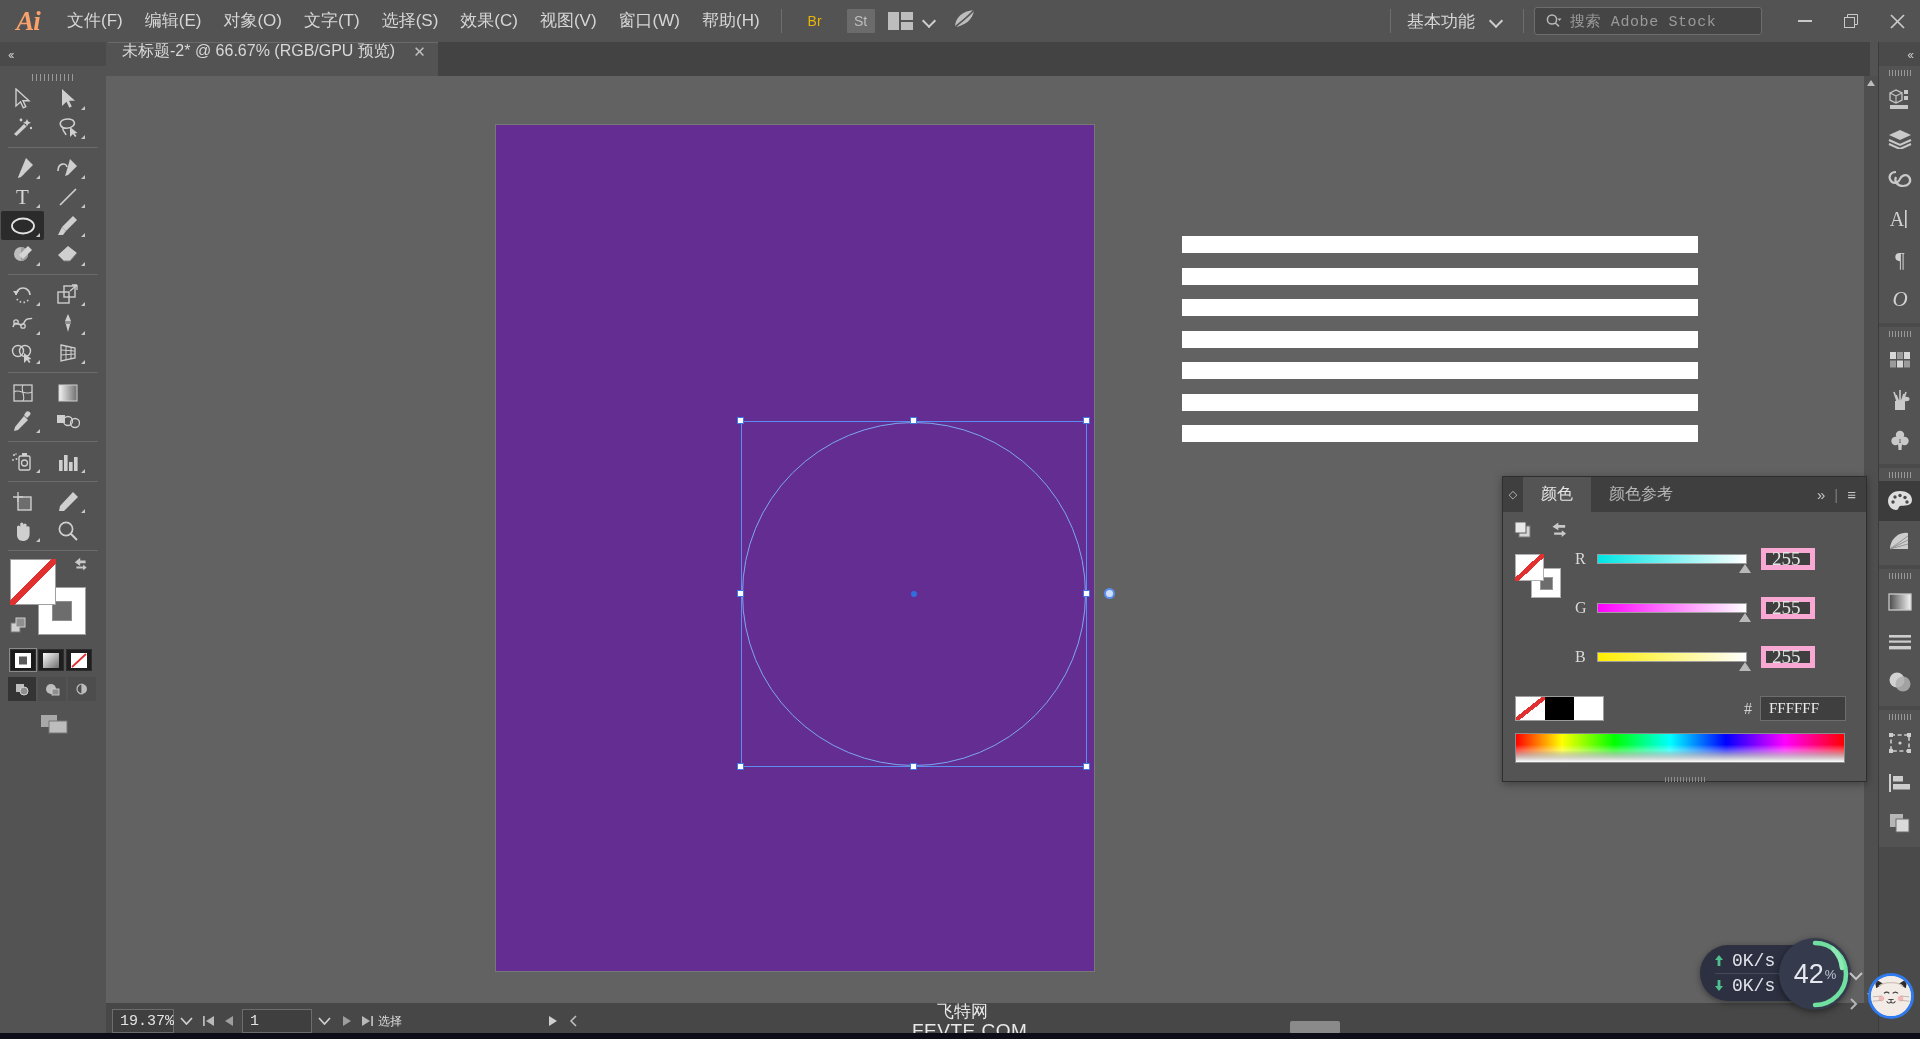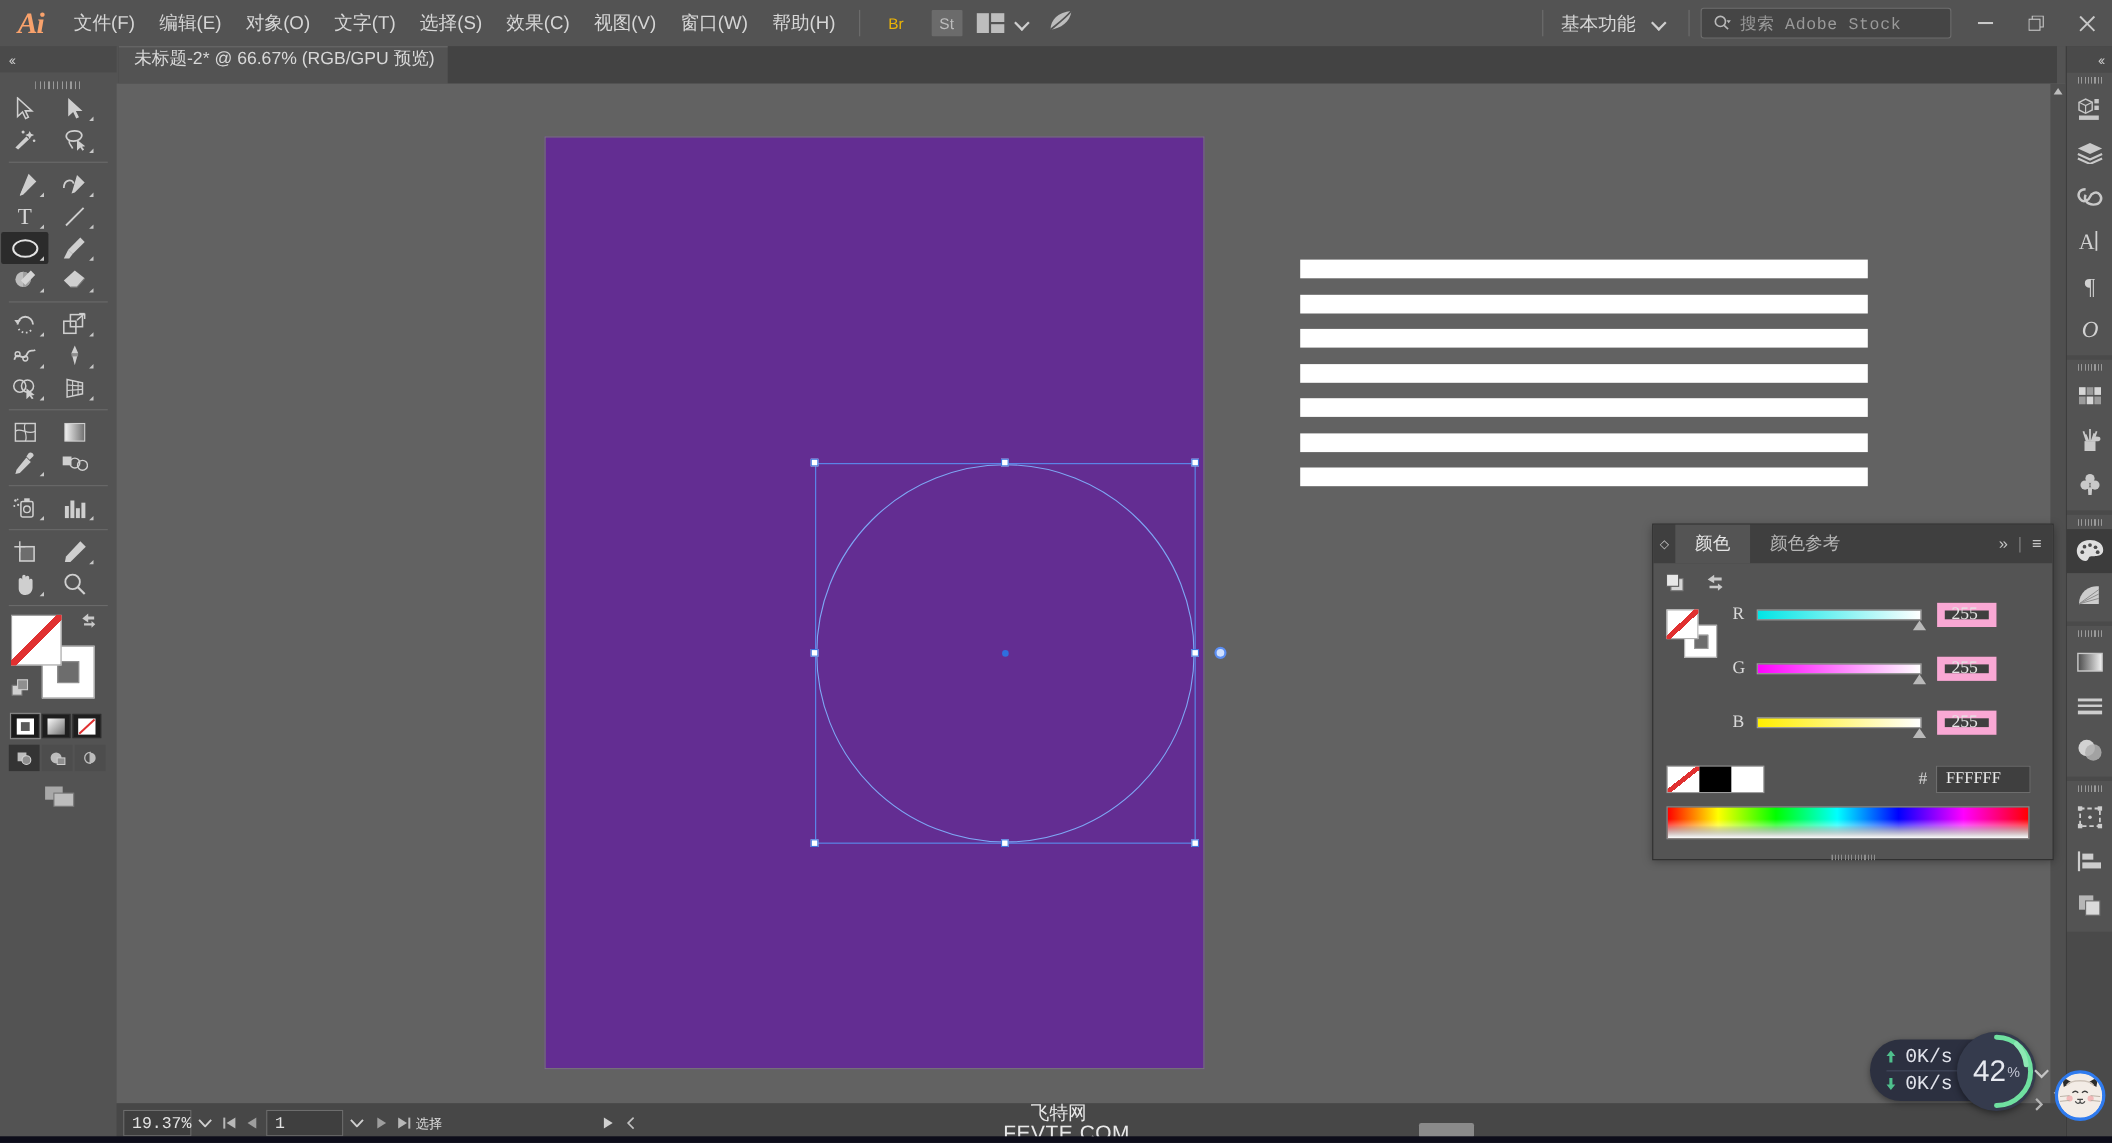--- a/index.html
+++ b/index.html
@@ -41,36 +41,35 @@
   .chev::before {
     content: ""; position: absolute; left: 3px; top: 3px;
     width: 8px; height: 8px; border-right: 2px solid #cfcfcf; border-bottom: 2px solid #cfcfcf;
     transform: rotate(45deg);
   }
   .spacer { flex: 1 1 auto; }
   .ws-name { color: #d6d6d6; font-size: 17px; padding: 0 6px; }
   .search-box {
     display: flex; align-items: center; height: 28px; background: #454545;
     border: 1px solid #6d6d6d; border-radius: 3px; padding: 4px 10px; min-width: 228px;
-    margin-right: 8px;
+    margin-right: 20px;
   }
   .search-box .ph { color: #9a9a9a; font-size: 15px; margin-left: 8px; letter-spacing: .6px;
     font-family: "Liberation Mono", monospace; }
   .wctl { width: 46px; height: 42px; display:flex; align-items:center; justify-content:center; color:#c9c9c9; font-size:16px; }
 
   
   .tabstrip {
     position: absolute; left: 108px; top: 42px; right: 50px; height: 34px;
     background: #434343; display: flex; align-items: flex-end;
   }
   .doc-tab {
     height: 34px; background: #535353; display: flex; align-items: center;
     padding: 0 12px 16px 14px; color: #d8d8d8; font-size: 16px; gap: 18px;
     border-top: 1px solid #6a6a6a;
-    flex-direction: column;
   }
   .doc-tab .x { color: #c0c0c0; font-size: 15px; cursor: pointer; }
 
   
   .lefttop {
     position: absolute; left: 0; top: 42px; width: 106px; height: 24px; background: #4a4a4a;
     display: flex; align-items: center; padding-left: 8px;
   }
   .collapse-arrows { color: #c8c8c8; font-size: 13px; letter-spacing: -2px; }
   .toolbar {
@@ -189,22 +188,22 @@
   .cp-topicons { position:absolute; left: 10px; top: 8px; display:flex; gap: 14px; align-items:center; }
 
   .slider-row { position: absolute; left: 72px; height: 26px; display:flex; align-items:center; }
   .slider-row .lbl { width: 22px; color: #d9d9d9; font-size: 16px; font-family: "Liberation Serif", serif; }
   .track { position: relative; width: 150px; height: 10px; border: 1px solid #9d9d9d; }
   .knob {
     position: absolute; right: -5px; top: 9px; width: 0; height: 0;
     border-left: 6px solid transparent; border-right: 6px solid transparent; border-bottom: 9px solid #b9b9b9;
   }
   .numfield {
-    margin-left: 14px; width: 54px; height: 22px; background: #3f3f3f; border: 7px solid #f9a8d4;
-    color: #e4e4e4; font-size: 16px; display:flex; align-items:center; padding-left: 6px;
+    margin-left: 14px; width: 54px; height: 22px; background: #3f3f3f; border: 5px solid #f9a8d4;
+    color: #e4e4e4; font-size: 19px; display:flex; align-items:center; padding-left: 6px;
     font-family: "Liberation Serif", serif;
   }
   .hexrow { position: absolute; left: 12px; bottom: 62px; display: flex; align-items: center; width: 341px; }
   .noneblackwhite { display: flex; border: 1px solid #9d9d9d; }
   .nbw { width: 29px; height: 23px; }
   .hexlabel { margin-left: auto; color: #d3d3d3; font-size: 16px; margin-right: 8px; font-family:"Liberation Serif",serif; }
   .hexfield {
     width: 86px; height: 25px; background:#3f3f3f; border:1px solid #6d6d6d; color:#ececec;
     font-size:15px; display:flex; align-items:center; padding-left:8px; margin-right: 10px;
     font-family: "Liberation Serif", serif;

